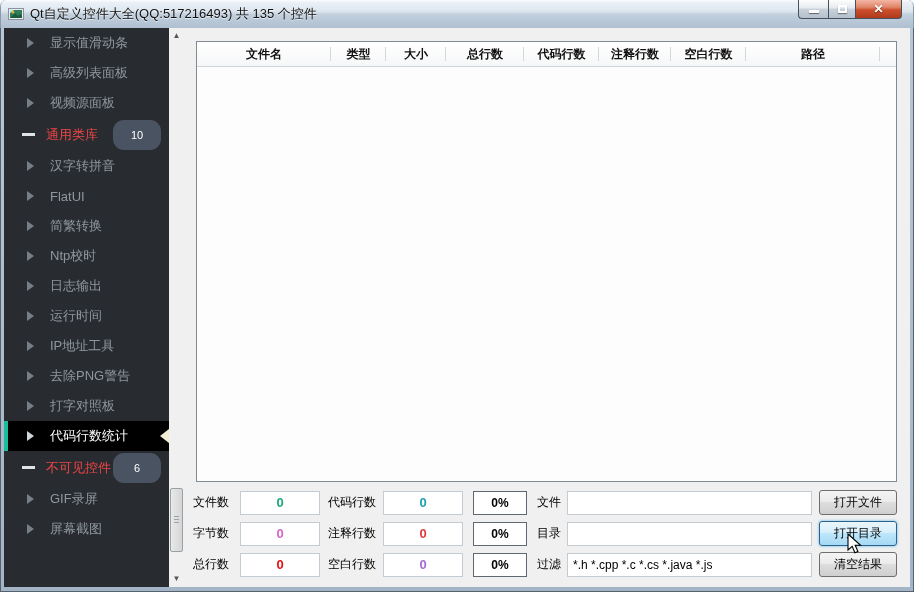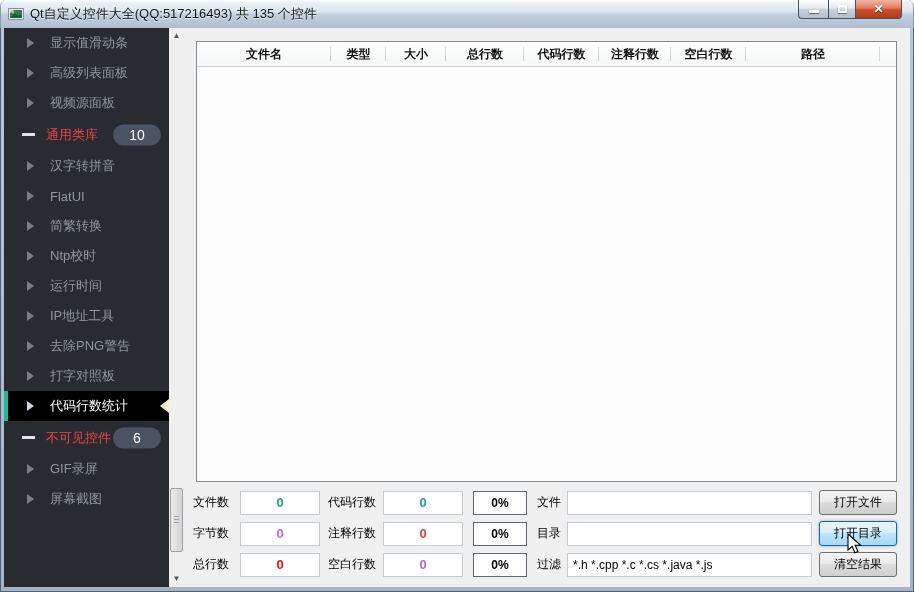--- a/index.html
+++ b/index.html
@@ -49,22 +49,22 @@
   .side-icon { flex:0 0 auto; }
   .child .side-icon {
     width:0; height:0; margin-left:23px;
     border-left:7px solid #767e86; border-top:5px solid transparent; border-bottom:5px solid transparent;
   }
   .group .side-icon { width:13px; height:3px; margin-left:18px; background:#dfe3e6; }
   .side-label { margin-left:16px; font-size:13px; color:#8f979e; white-space:nowrap; }
   .group .side-label { color:#ef4444; margin-left:11px; }
   .badge {
     position:absolute; right:8px; top:50%; transform:translateY(-50%);
-    min-width:48px; height:21px; border-radius:11px; background:#4a5361;
-    color:#fff; font-size:14px; display:flex; align-items:center; justify-content:center;
+    min-width:48px; height:30px; border-radius:11px; background:#4a5361;
+    color:#fff; font-size:11px; display:flex; align-items:center; justify-content:center;
   }
   .side-item.selected { background:#000; }
   .side-item.selected .side-label { color:#fff; }
   .side-item.selected .side-icon { border-left-color:#cfd5da; }
   .sel-bar { position:absolute; left:0; top:0; bottom:0; width:4px; background:#1abc9c; }
   .sel-marker {
     position:absolute; right:0; top:50%; transform:translateY(-50%);
     width:0; height:0;
     border-right:9px solid #f2ecd2; border-top:7px solid transparent; border-bottom:7px solid transparent;
   }
@@ -182,20 +182,24 @@
       <div class="side-item child">
         <span class="side-icon"></span>
         <span class="side-label">简繁转换</span>
       </div>
       <div class="side-item child">
         <span class="side-icon"></span>
         <span class="side-label">Ntp校时</span>
       </div>
       <div class="side-item child">
         <span class="side-icon"></span>
+        <span class="side-label">日志输出</span>
+      </div>
+      <div class="side-item child">
+        <span class="side-icon"></span>
         <span class="side-label">运行时间</span>
       </div>
       <div class="side-item child">
         <span class="side-icon"></span>
         <span class="side-label">IP地址工具</span>
       </div>
       <div class="side-item child">
         <span class="side-icon"></span>
         <span class="side-label">去除PNG警告</span>
       </div>

